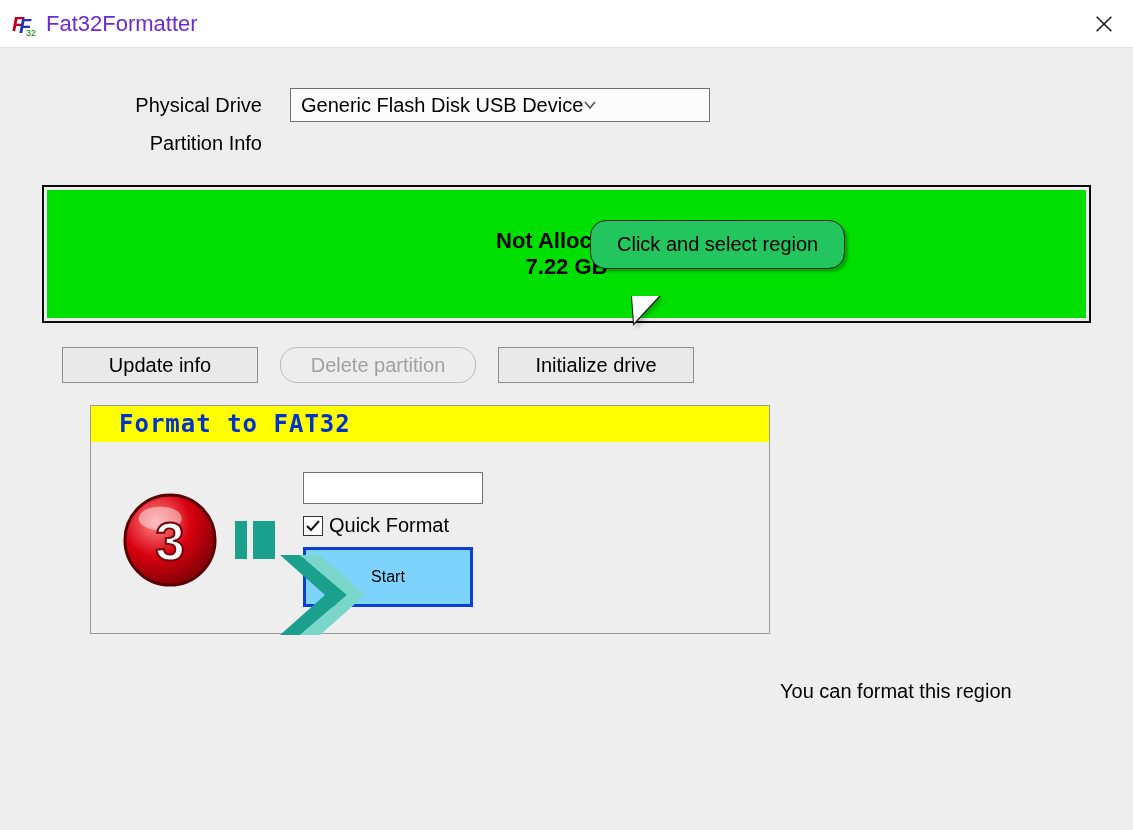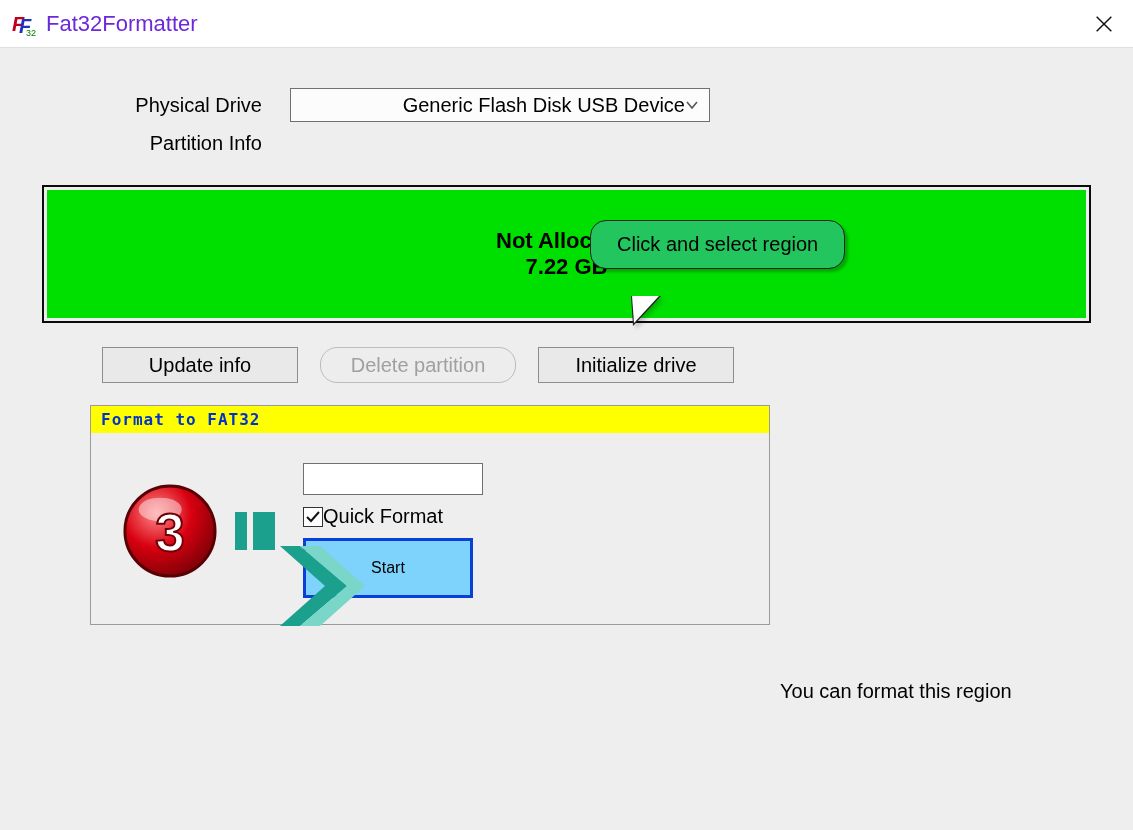--- a/index.html
+++ b/index.html
@@ -34,21 +34,21 @@
   .content { padding: 40px 30px 30px 30px; position: relative; }
 
   .row { display:flex; align-items:center; margin-bottom: 10px; }
   .label-col { width: 260px; text-align:right; padding-right: 28px; font-size:20px; }
   .value-col { font-size: 20px; }
 
   .select {
     width: 420px; height: 34px;
     background: #fcfcfc;
     border: 1px solid #707070;
-    display:flex; align-items:center; justify-content:flex-end;
+    display:flex; align-items:center; justify-content:flex-start;
     padding: 0 10px;
     font-size: 20px;
   }
   .select-chevron svg { width:14px; height:14px; }
 
   .partition-container {
     margin: 30px 12px 0 12px;
     border: 2px solid #0b0b0b;
     height: 138px;
     padding: 3px;
@@ -95,21 +95,21 @@
   }
   .callout-tail::after {
     content:"";
     position:absolute;
     border-left: 2px solid transparent;
     border-right: 25px solid transparent;
     border-top: 27px solid #fff;
     left:1px; top:0;
   }
 
-  .btnrow { margin: 24px 0 0 72px; display:flex; gap: 22px; }
+  .btnrow { margin: 24px 0 0 32px; display:flex; gap: 22px; }
   .btn {
     width: 196px; height: 36px;
     background: #e9e9e9;
     border: 1px solid #8d8d8d;
     font-size: 20px;
     display:flex; align-items:center; justify-content:center;
     cursor:pointer;
   }
   .btn.disabled { color:#a0a0a0; border-color:#bcbcbc; background:#ededed; cursor:default;border-radius:17px; }
 
@@ -117,22 +117,22 @@
     margin: 22px 0 0 60px;
     width: 680px;
     border: 1px solid #9a9a9a;
     position: relative;
     background:#eeeeee;
   }
   .format-header {
     background: #ffff00;
     color: #0033cc;
     font-weight: bold;
-    font-size: 16px;
-    padding: 4px 10px;
+    font-size: 24px;
+    padding: 4px 28px;
     letter-spacing: 1px;
     font-family: "MS Gothic", monospace;
   }
   .format-body {
     padding: 30px 18px 26px 30px;
     display:flex; align-items:center; gap: 16px;
   }
 
   .badge3 {
     width: 98px; height: 98px;
@@ -145,21 +145,21 @@
   .chev svg { width:90px; height:110px; display:block; margin-left:-6px; }
 
   .format-right { display:flex; flex-direction:column; gap:10px; margin-left:6px; }
   .vol-input {
     width: 180px; height: 32px;
     border: 1px solid #707070;
     background:#fff;
     padding: 2px 6px;
     font-size:18px;
   }
-  .chk-row { display:flex; align-items:center; font-size:20px; }
+  .chk-row { display:flex; align-items:center; gap:6px; font-size:20px; }
   .chk {
     width:20px; height:20px; border:1px solid #333; background:#fff;
     display:flex; align-items:center; justify-content:center;
   }
   .chk svg { width:16px; height:16px; }
   .start-btn {
     width: 170px; height: 60px;
     background:#7dd3fc;
     border: 3px solid #0a3fd8;
     display:flex; align-items:center; justify-content:center;

